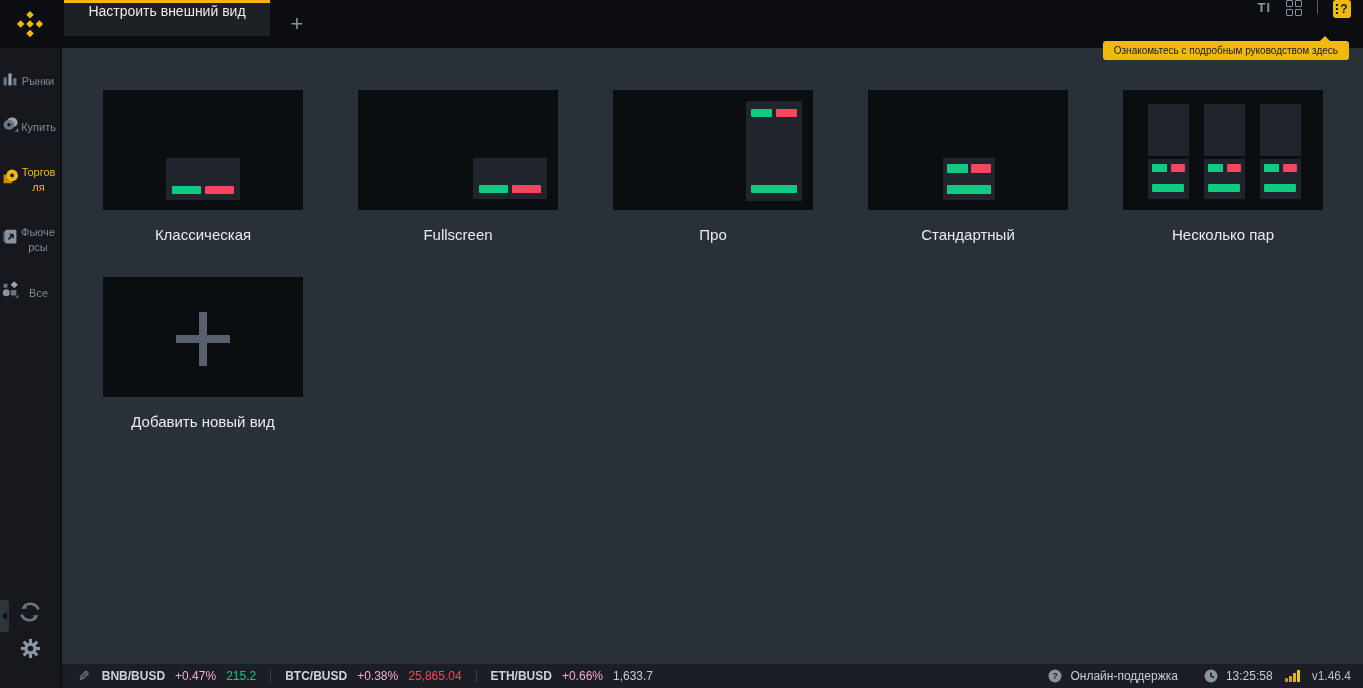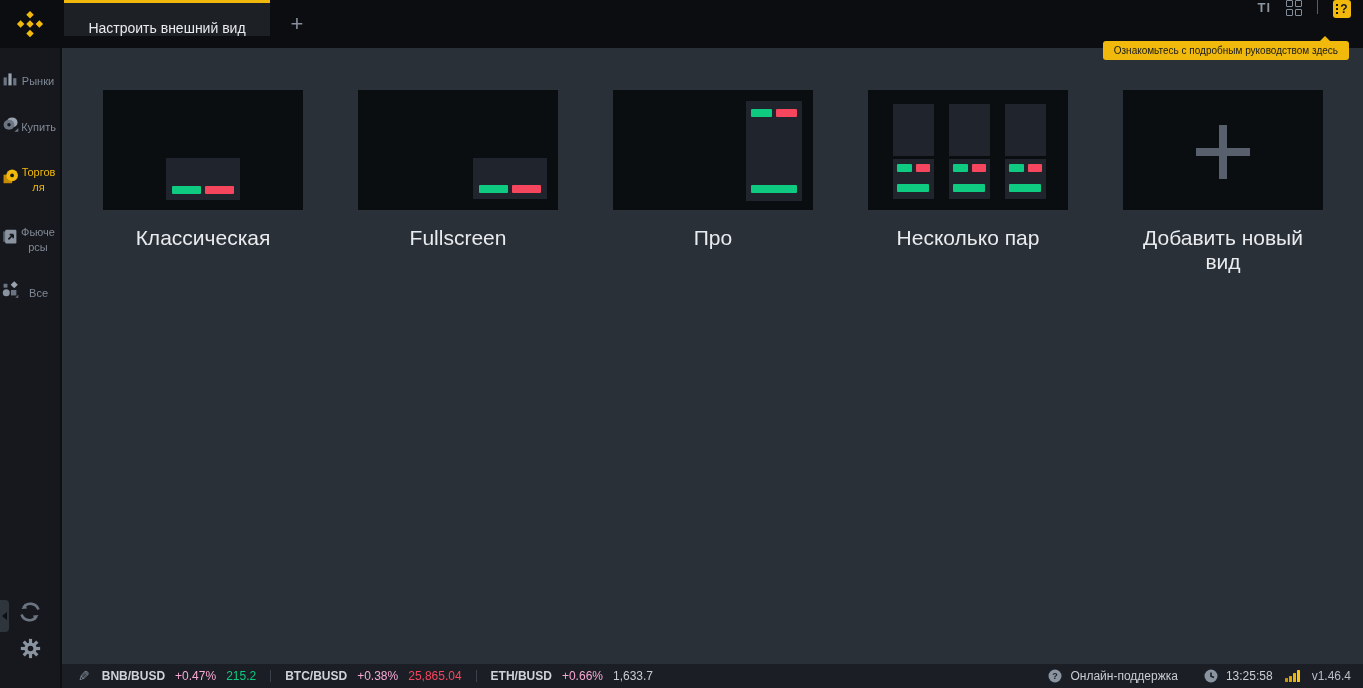--- a/index.html
+++ b/index.html
@@ -5,21 +5,21 @@
   * { margin:0; padding:0; box-sizing:border-box; }
   html,body { width:1363px; height:688px; overflow:hidden; background:#0b0d11;
               font-family:"Liberation Sans", sans-serif; }
   .app { position:relative; width:1363px; height:688px; }
 
   
   .topbar { position:absolute; left:0; top:0; right:0; height:48px; background:#0b0d11; }
   .logo { position:absolute; left:0; top:0; width:60px; height:48px;
           display:flex; align-items:center; justify-content:center; }
   .tab { position:absolute; left:64px; top:0; width:206px; height:36px; background:#1d2024;
-         border-top:3px solid #f0b90b; display:flex; align-items:flex-end; justify-content:center;
+         border-top:3px solid #f0b90b; display:flex; align-items:flex-start; justify-content:center;
          color:#e9ebee; font-size:14px; }
   .newtab { position:absolute; left:278px; top:0; width:38px; height:48px;
             display:flex; align-items:center; justify-content:center;
             color:#848e9c; font-size:22px; font-weight:400; cursor:pointer; }
   .top-icons { position:absolute; right:12px; top:0; height:48px;
                display:flex; align-items:flex-start; gap:15px; }
   .txt-icon { color:#8d97a3; font-size:13px; font-weight:bold; letter-spacing:1px; }
   .grid-icon { display:grid; grid-template-columns:7px 7px; grid-template-rows:7px 7px; gap:2px; }
   .grid-icon span { border:1.5px solid #848e9c; border-radius:1px; }
   .vsep { width:1px; height:14px; background:#555e69; }
@@ -51,21 +51,21 @@
   .side-bottom-btn { position:absolute; left:0; width:60px; display:flex; justify-content:center; cursor:pointer; }
   .refresh-btn { top:552px; }
   .gear-btn { top:590px; }
 
   
   .main { position:absolute; left:62px; top:48px; right:0; bottom:24px; background:#2a3037; }
   .cards { display:flex; flex-wrap:wrap; column-gap:55px; row-gap:34px;
            padding:42px 0 0 41px; width:1280px; }
   .cardblock { width:200px; display:flex; flex-direction:column; }
   .card { position:relative; width:200px; height:120px; background:#0b0e11; cursor:pointer; }
-  .card-label { margin-top:16px; text-align:center; font-size:21px; color:#e9ebee; }
+  .card-label { margin-top:16px; text-align:center; font-size:15px; color:#e9ebee; }
 
   .panel { position:absolute; background:#20252d; }
   .p-classic   { left:63px;  top:68px; width:74px; height:42px; }
   .p-pro       { left:133px; top:11px; width:56px; height:100px; }
   .p-full      { left:115px; top:68px; width:74px; height:41px; }
   .p-standard  { left:75px;  top:68px; width:52px; height:42px; }
   .bar { height:8px; border-radius:1px; }
   .green { background:#0ecb81; } .red { background:#f6465d; }
   .bars { position:absolute; display:flex; gap:4px; }
   .bars .bar { flex:1; }
@@ -246,20 +246,32 @@
             <div class="bars bars-top">
               <span class="bar green"></span>
               <span class="bar red"></span>
             </div>
             <span class="bar green wide-bottom"></span>
           </div>
         </div>
         <div class="card-label">Про</div>
       </div>
 
+      <div class="cardblock">
+        <div class="card">
+          <div class="panel p-standard">
+            <div class="bars bars-top">
+              <span class="bar green"></span>
+              <span class="bar red"></span>
+            </div>
+            <span class="bar green wide-bottom"></span>
+          </div>
+        </div>
+        <div class="card-label">Стандартный</div>
+      </div>
 
       <div class="cardblock">
         <div class="card">
           <div class="mcol c1">
             <div class="m-top"></div>
             <div class="m-bot">
               <div class="bars">
                 <span class="bar green"></span>
                 <span class="bar red"></span>
               </div>

